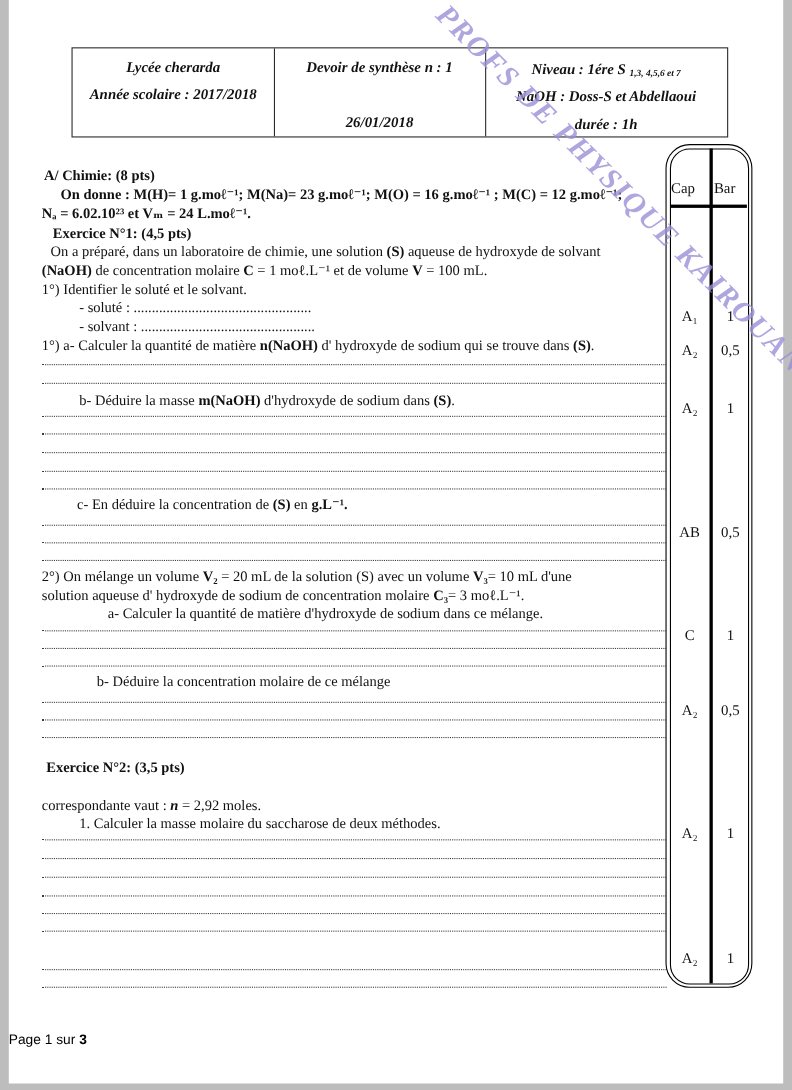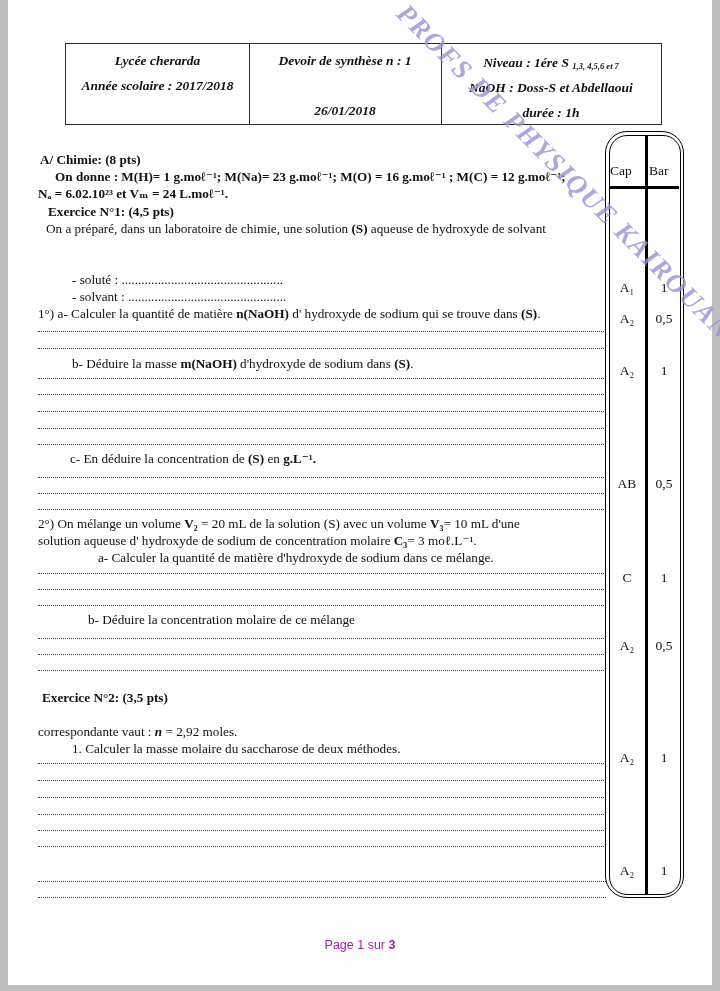--- a/index.html
+++ b/index.html
@@ -49,22 +49,22 @@
   .grade-row-bar{position:absolute;left:43px;width:30px;text-align:center;font-size:13.5px;}
   
   .watermark{
     position:absolute;left:404px;top:-2px;
     transform:rotate(45deg);transform-origin:0 0;
     font-size:27px;font-weight:bold;font-style:italic;
     letter-spacing:1.5px;opacity:0.8;z-index:9;pointer-events:none;
     white-space:nowrap;
   }
   .footer{
-    position:absolute;left:0;right:0;top:938px;text-align:center;
-    font-family:"Liberation Sans","DejaVu Sans",sans-serif;font-size:12.5px;color:#a21caf;
+    position:absolute;left:0;right:0;top:938px;
+    font-family:"Liberation Sans","DejaVu Sans",sans-serif;font-size:12.5px;color:#000000;
   }
 </style>
 </head>
 <body>
 
 <div class="page">
 
   <div class="watermark" style="color: rgb(155, 144, 214);">PROFS DE PHYSIQUE KAIROUAN</div>
 
   <div class="hdr-table">
@@ -77,20 +77,22 @@
     <div class="hdr-cell-line" style="left:375px;width:220px;top:11px"><span>Niveau : 1ére S</span> <span class="sub-small">1,3, 4,5,6 et 7</span></div>
     <div class="hdr-cell-line" style="left:375px;width:220px;top:36px">NaOH : Doss-S et Abdellaoui</div>
     <div class="hdr-cell-line" style="left:375px;width:220px;top:61px">durée : 1h</div>
   </div>
 
   <div class="abs bodytext b" style="left:32px;top:152px">A/ Chimie: (8 pts)</div>
   <div class="abs bodytext b" style="left:47px;top:169px">On donne : M(H)= 1 g.moℓ⁻¹; M(Na)= 23 g.moℓ⁻¹; M(O) = 16 g.moℓ⁻¹ ;  M(C) = 12 g.moℓ⁻¹;</div>
   <div class="abs bodytext b" style="left:30px;top:186px">Nₐ = 6.02.10²³ et Vₘ = 24 L.moℓ⁻¹.</div>
   <div class="abs bodytext b" style="left:40px;top:204px">Exercice N°1: (4,5 pts)</div>
   <div class="abs bodytext" style="left:38px;top:221px"><span>On a préparé, dans un laboratoire de chimie, une solution </span><span class="b">(S)</span><span> aqueuse de hydroxyde de solvant</span></div>
+  <div class="abs bodytext" style="left:30px;top:238px"><span class="b">(NaOH)</span><span> de concentration molaire  </span><span class="b">C</span><span> = 1 moℓ.L⁻¹ et de volume  </span><span class="b">V</span><span> = 100 mL.</span></div>
+  <div class="abs bodytext" style="left:30px;top:255px">1°) Identifier le soluté et le solvant.</div>
   <div class="abs bodytext" style="left:64px;top:272px">- soluté : .................................................</div>
   <div class="abs bodytext" style="left:64px;top:289px">- solvant : ................................................</div>
   <div class="abs bodytext" style="left:30px;top:306px"><span>1°) a- Calculer la quantité de matière </span><span class="b">n(NaOH)</span><span> d' hydroxyde de sodium qui se trouve dans </span><span class="b">(S)</span><span>.</span></div>
 
   <div class="dotline" style="top:331px"></div>
   <div class="dotline" style="top:348px"></div>
 
   <div class="abs bodytext" style="left:64px;top:356px"><span>b- Déduire la masse </span><span class="b">m(NaOH)</span><span> d'hydroxyde de sodium dans </span><span class="b">(S)</span><span>.</span></div>
   <div class="dotline" style="top:378px"></div>
   <div class="dotline" style="top:394px"></div>

